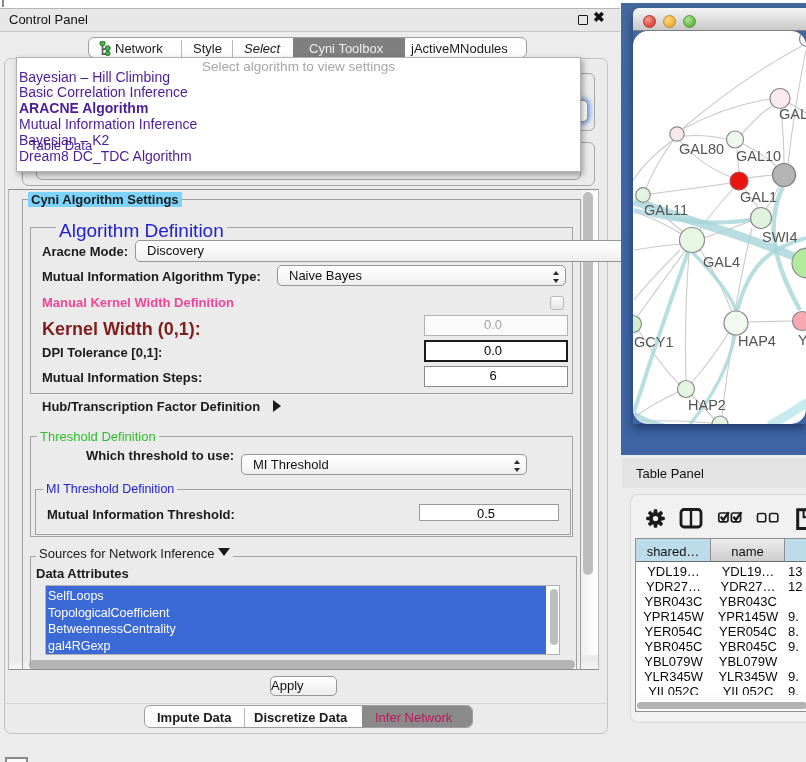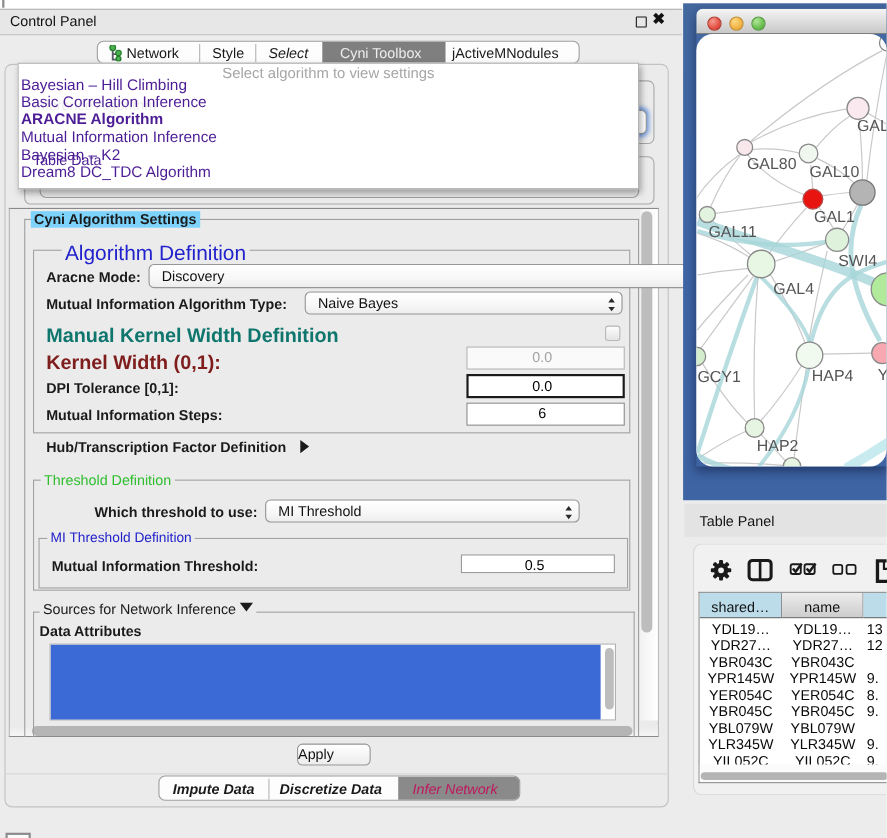--- a/index.html
+++ b/index.html
@@ -64,58 +64,59 @@
 <div id="form">
 
 <div class="a" style="left:30px;top:227px;width:543px;height:167px;border:1px solid #a2a2a2;box-sizing:border-box;"></div>
 <div class="a" style="left:39px;top:220px;background:#ebebeb;padding:0 3px;font-size:19px;color:#2222cc;margin-left:17px;">Algorithm Definition</div>
 <div class="a lbl b" style="left:42px;top:244px;">Aracne Mode:</div>
 <div class="a combo" style="left:135px;top:240px;width:507px;height:22px;">
   <span style="margin-left:11px;">Discovery</span><span class="arr"></span></div>
 <div class="a lbl b" style="left:42px;top:269px;">Mutual Information Algorithm Type:</div>
 <div class="a combo" style="left:277px;top:265px;width:289px;height:21px;">
   <span style="margin-left:11px;">Naive Bayes</span><span class="arr"></span></div>
-<div class="a b" style="left:42px;top:295px;font-size:18px;color:#0f766e;">Manual Kernel Width Definition</div>
+<div class="a b" style="left:42px;top:295px;font-size:13px;color:#ec4899;">Manual Kernel Width Definition</div>
 <div class="a" style="left:550px;top:296px;width:12px;height:12px;border:1px solid #b8b8b8;border-radius:3px;background:linear-gradient(#fdfdfd,#e4e4e4);"></div>
 <div class="a b" style="left:42px;top:319px;font-size:18px;color:#7f1d1d;">Kernel Width (0,1):</div>
 <div class="a fld" style="left:424px;top:315px;width:144px;height:21px;border:1px solid #b2b2b2;color:#a2a2a2;background:#fafafa;">0.0</div>
 <div class="a lbl b" style="left:42px;top:345px;">DPI Tolerance [0,1]:</div>
 <div class="a fld" style="left:424px;top:340px;width:144px;height:22px;border:2px solid #1a1a1a;color:#000;">0.0</div>
 <div class="a lbl b" style="left:42px;top:370px;">Mutual Information Steps:</div>
 <div class="a fld" style="left:424px;top:366px;width:144px;height:21px;border:1px solid #8a8a8a;color:#000;">6</div>
 
 <div class="a lbl b" style="left:42px;top:399px;">Hub/Transcription Factor Definition</div>
 <div class="a" style="left:273px;top:400px;width:0;height:0;border-left:8px solid #1a1a1a;border-top:6px solid transparent;border-bottom:6px solid transparent;"></div>
 
 <div class="a" style="left:30px;top:436px;width:543px;height:101px;border:1px solid #a2a2a2;box-sizing:border-box;"></div>
 <div class="a" style="left:37px;top:429px;background:#ebebeb;padding:0 3px;font-size:13px;color:#2ebe2e;">Threshold Definition</div>
-<div class="a lbl b" style="left:86px;top:458px;">Which threshold to use:</div>
+<div class="a lbl b" style="left:86px;top:448px;">Which threshold to use:</div>
 <div class="a combo" style="left:241px;top:454px;width:286px;height:21px;">
   <span style="margin-left:11px;">MI Threshold</span><span class="arr"></span></div>
 
 <div class="a" style="left:35px;top:489px;width:536px;height:46px;border:1px solid #a2a2a2;box-sizing:border-box;"></div>
 <div class="a" style="left:43px;top:482px;background:#ebebeb;padding:0 3px;font-size:12.5px;color:#2222cc;">MI Threshold Definition</div>
 <div class="a lbl b" style="left:47px;top:507px;">Mutual Information Threshold:</div>
 <div class="a fld" style="left:419px;top:504px;width:140px;height:17px;border:1px solid #9a9a9a;color:#000;">0.5</div>
 
 <div class="a" style="left:30px;top:556px;width:547px;height:114px;border:1px solid #a2a2a2;border-bottom:none;box-sizing:border-box;"></div>
 <div class="a lbl" style="left:36px;top:546px;background:#ebebeb;padding:0 3px;">Sources for Network Inference <span style="display:inline-block;width:0;height:0;border-top:8px solid #1a1a1a;border-left:6px solid transparent;border-right:6px solid transparent;vertical-align:2px;"></span></div>
 <div class="a lbl b" style="left:36px;top:566px;">Data Attributes</div>
 
 <div class="a" style="left:45px;top:585px;width:515px;height:70px;background:#fff;border:1px solid #b0b0b0;box-sizing:border-box;overflow:hidden;">
   <div class="a" style="left:0;top:0;width:500px;height:70px;background:#3b69d5;"></div>
+  <div class="a" style="left:2px;top:1.8px;font-size:12.5px;color:#fff;line-height:16.8px;">SelfLoops<br>TopologicalCoefficient<br>BetweennessCentrality<br>gal4RGexp</div>
   <div class="a" style="left:504px;top:3px;width:8px;height:56px;background:#bdbdbd;border-radius:4px;"></div>
 </div>
 </div>
 
 <div class="a" style="left:270px;top:676px;width:67px;height:20px;background:linear-gradient(#ffffff,#ececec);border:1px solid #979797;border-radius:5px;box-sizing:border-box;text-align:left;font-size:13px;color:#111;line-height:18px;">Apply</div>
 
 <div class="a" style="left:4px;top:703px;width:604px;height:1px;background:#d6d6d6;"></div>
 
-<div class="a" style="left:144px;top:705px;width:329px;height:23px;background:#fdfdfd;border:1px solid #9e9e9e;border-radius:6px;box-sizing:border-box;overflow:hidden;font-style:italic;">
+<div class="a" style="left:144px;top:705px;width:329px;height:23px;background:#fdfdfd;border:1px solid #9e9e9e;border-radius:6px;box-sizing:border-box;overflow:hidden;">
   <div class="a" style="left:99px;top:2px;width:1px;height:19px;background:#b5b5b5;"></div>
   <div class="a" style="left:217px;top:0;width:112px;height:23px;background:#8a8a8a;"></div>
   <div class="a lbl b" style="left:12px;top:4px;">Impute Data</div>
   <div class="a lbl b" style="left:109px;top:4px;">Discretize Data</div>
   <div class="a" style="left:230px;top:4px;font-size:13px;color:#be185d;">Infer Network</div>
 </div>
 
 <div class="a" style="left:5px;top:757px;width:19px;height:10px;background:#fafafa;border:2px solid #8a8a8a;"></div>
 
 <div class="a" style="left:16px;top:57px;width:565px;height:115px;background:#fff;border:1px solid #b2b2b2;box-shadow:2px 3px 6px rgba(0,0,0,.35);box-sizing:border-box;"></div>

